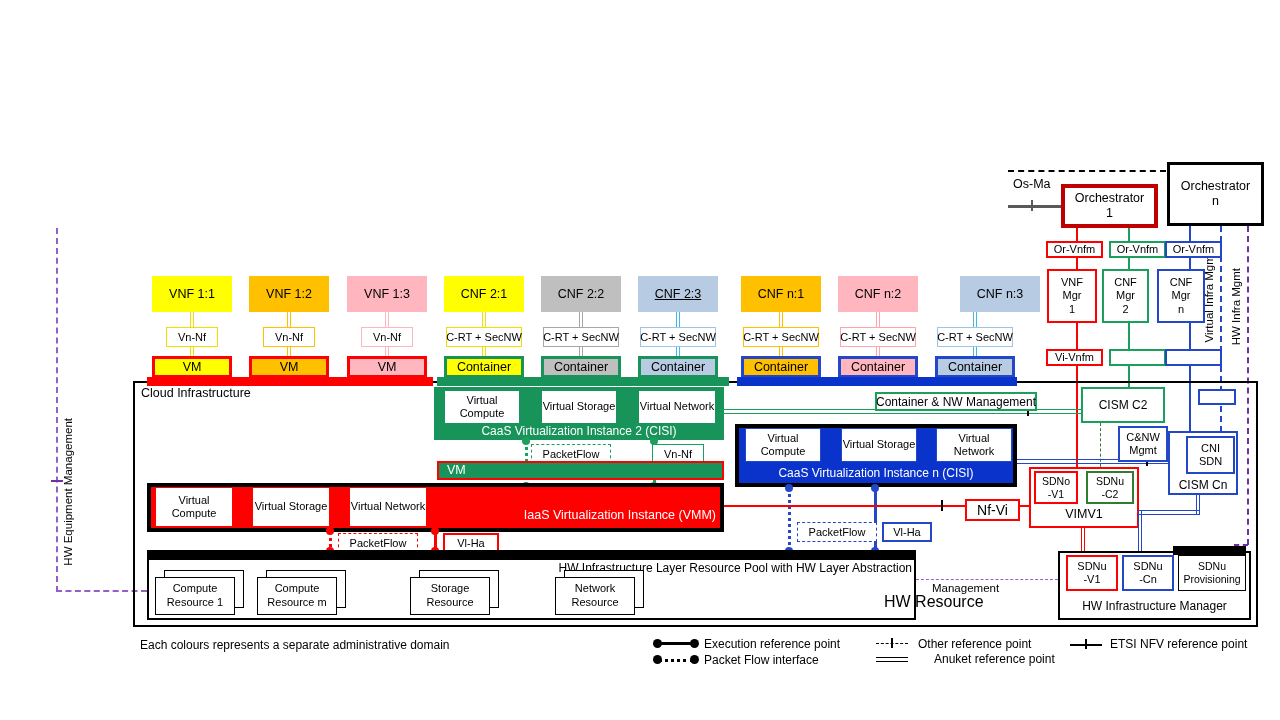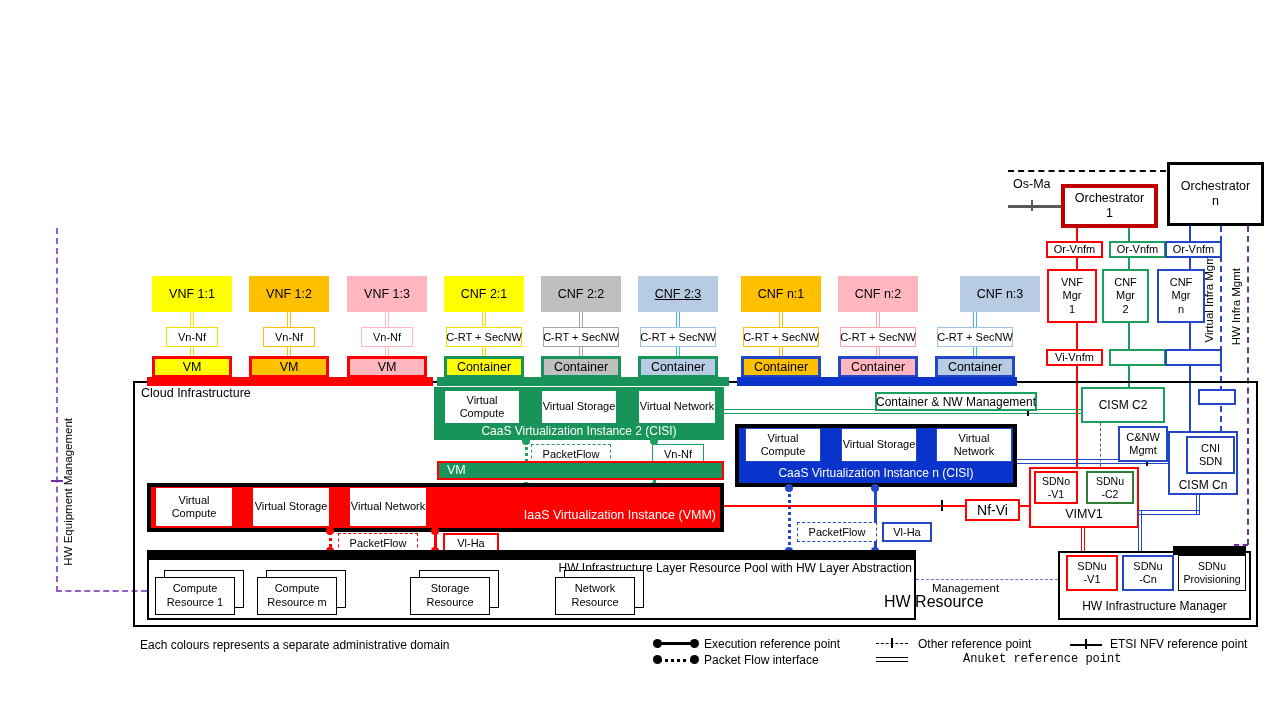--- a/index.html
+++ b/index.html
@@ -283,19 +283,19 @@
   <div class="dashh" style="left:658px;top:659px;width:36px;border-top:3px dotted #000;"></div>
   <div class="dot" style="left:653px;top:655px;width:9px;height:9px;background:#000;"></div>
   <div class="dot" style="left:690px;top:655px;width:9px;height:9px;background:#000;"></div>
   <div class="leglbl" style="left:704px;top:653px;">Packet Flow interface</div>
 
   <div class="dashh" style="left:876px;top:643px;width:32px;border-top-width:1.5px;border-color:#000;"></div>
   <div class="tick" style="left:891px;top:638px;height:10px;width:1.5px;"></div>
   <div class="leglbl" style="left:918px;top:637px;">Other reference point</div>
 
   <div class="dblh" style="left:876px;top:657px;width:32px;border-color:#000;"></div>
-  <div class="leglbl" style="left:963px;top:652px;font-family:Liberation Mono, monospace;">Anuket reference point</div>
+  <div class="leglbl" style="left:934px;top:652px;">Anuket reference point</div>
 
   <div class="hline" style="left:1070px;top:644px;width:32px;height:1.5px;"></div>
   <div class="tick" style="left:1085px;top:639px;height:10px;width:1.5px;"></div>
   <div class="leglbl" style="left:1110px;top:637px;">ETSI NFV reference point</div>
 
 </div>
 
 </body></html>

